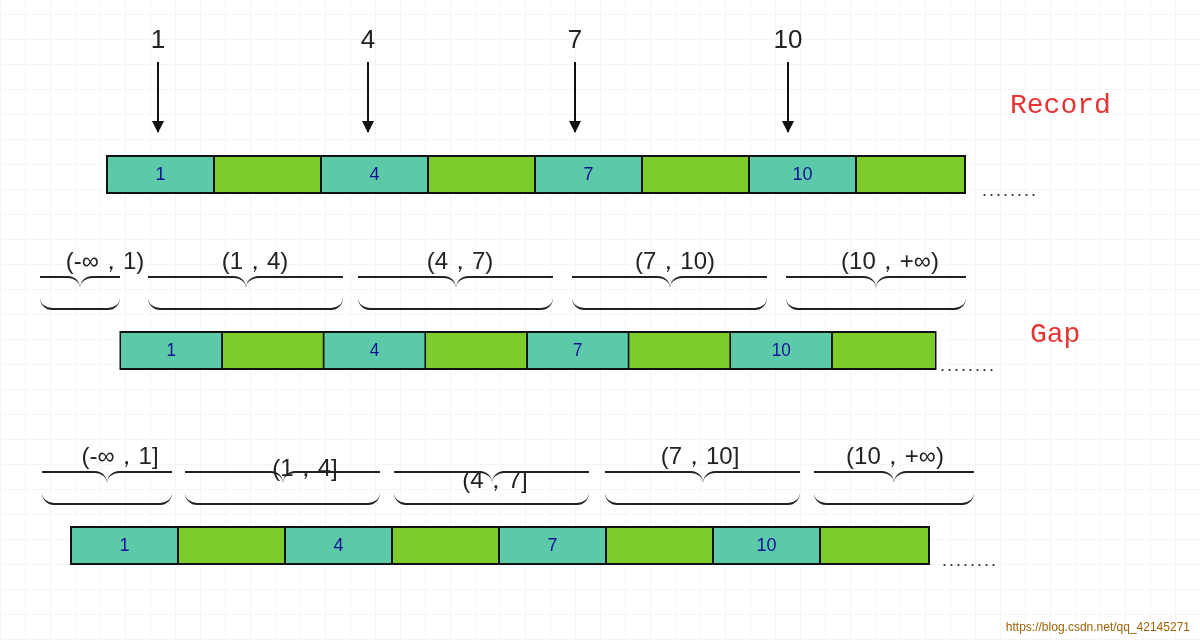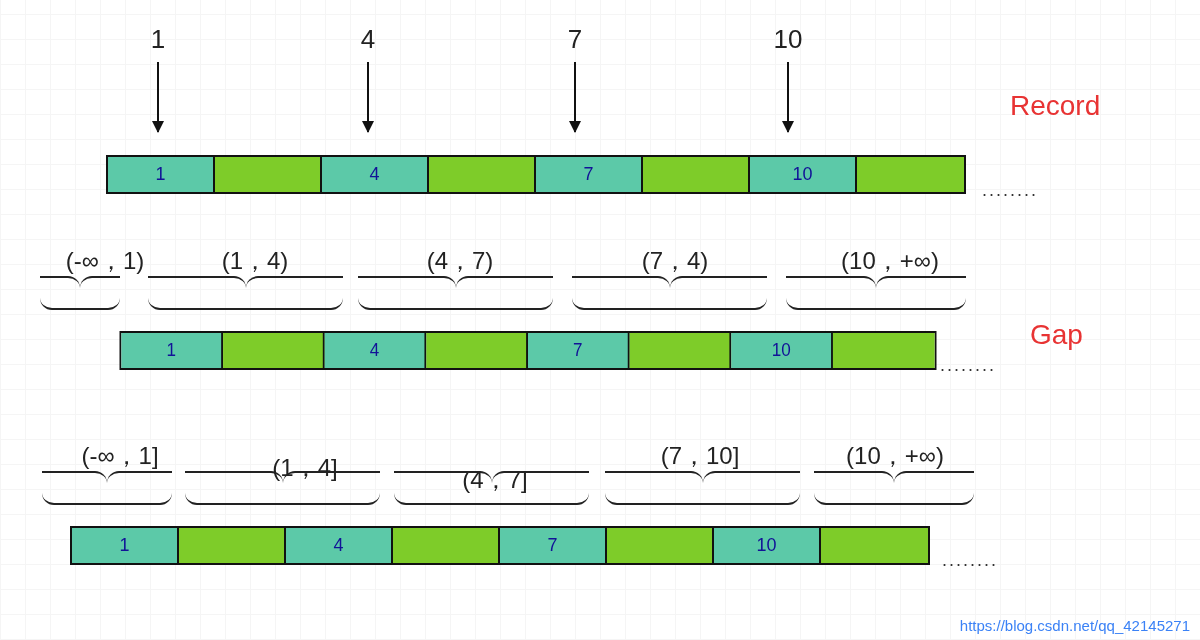--- a/index.html
+++ b/index.html
@@ -8,21 +8,21 @@
     width: 1200px;
     height: 640px;
     font-family: Arial, "Segoe UI", sans-serif;
     background:
       repeating-linear-gradient(0deg, #f5f5f5 0, #f5f5f5 1px, transparent 1px, transparent 25px),
       repeating-linear-gradient(90deg, #f5f5f5 0, #f5f5f5 1px, transparent 1px, transparent 25px),
       #fff;
     position: relative;
   }
   .canvas { position: relative; width: 1200px; height: 640px; }
-  .label-red { color: #e83333; font-size: 28px; position: absolute; }
+  .label-red { color: #e83333; font-size: 28px; position: absolute; font-family: Liberation Mono, monospace; }
   .label-top { color: #222; font-size: 26px; position: absolute; text-align: center; width: 60px; }
   .arrow {
     position: absolute; width: 2px; background: #111; height: 70px;
   }
   .arrow::after {
     content: ""; position: absolute; bottom: -1px; left: -5px;
     border-left: 6px solid transparent; border-right: 6px solid transparent;
     border-top: 12px solid #111;
   }
   .bar {
@@ -42,21 +42,21 @@
     position: absolute; height: 22px;
     border: none; border-bottom: 2px solid #222;
     border-bottom-left-radius: 12px; border-bottom-right-radius: 12px;
   }
   .brace::before, .brace::after {
     content:""; position:absolute; top:-12px; width:50%; height:12px;
     border-top:2px solid #222;
   }
   .brace::before { left:0; border-top-right-radius:12px; }
   .brace::after  { right:0; border-top-left-radius:12px; }
-  .watermark { position:absolute; right:10px; bottom:6px; font-size:15px; color:#3b82f6; }
+  .watermark { position:absolute; right:10px; bottom:6px; font-size:12px; color:#a16207; }
 </style>
 </head>
 <body>
 <div class="canvas">
 
 <div class="label-top" style="left:128px; top:24px;"><span>1</span></div>
 <div class="label-top" style="left:338px; top:24px;"><span>4</span></div>
 <div class="label-top" style="left:545px; top:24px;"><span>7</span></div>
 <div class="label-top" style="left:758px; top:24px;"><span>10</span></div>
 
@@ -83,21 +83,21 @@
   <div class="cell teal">
         <span>10</span>
       </div>
   <div class="cell green"></div>
 </div>
 <div class="ellipsis" style="left:982px; top:180px;">........</div>
 
 <div class="interval" style="left:105px; top:245px;"><span>(-∞，1)</span></div>
 <div class="interval" style="left:255px; top:245px;"><span>(1，4)</span></div>
 <div class="interval" style="left:460px; top:245px;text-align:right;"><span>(4，7)</span></div>
-<div class="interval" style="left:675px; top:245px;"><span>(7，4)</span></div>
+<div class="interval" style="left:675px; top:245px;"><span>(7，10)</span></div>
 <div class="interval" style="left:890px; top:245px;"><span>(10，+∞)</span></div>
 
 <div class="brace" style="left:40px;  top:288px; width:80px;"></div>
 <div class="brace" style="left:148px; top:288px; width:195px;"></div>
 <div class="brace" style="left:358px; top:288px; width:195px;"></div>
 <div class="brace" style="left:572px; top:288px; width:195px;"></div>
 <div class="brace" style="left:786px; top:288px; width:180px;"></div>
 
 <div class="label-red" style="left:1030px; top:295px;margin-top:24px;"><span>Gap</span></div>
 

